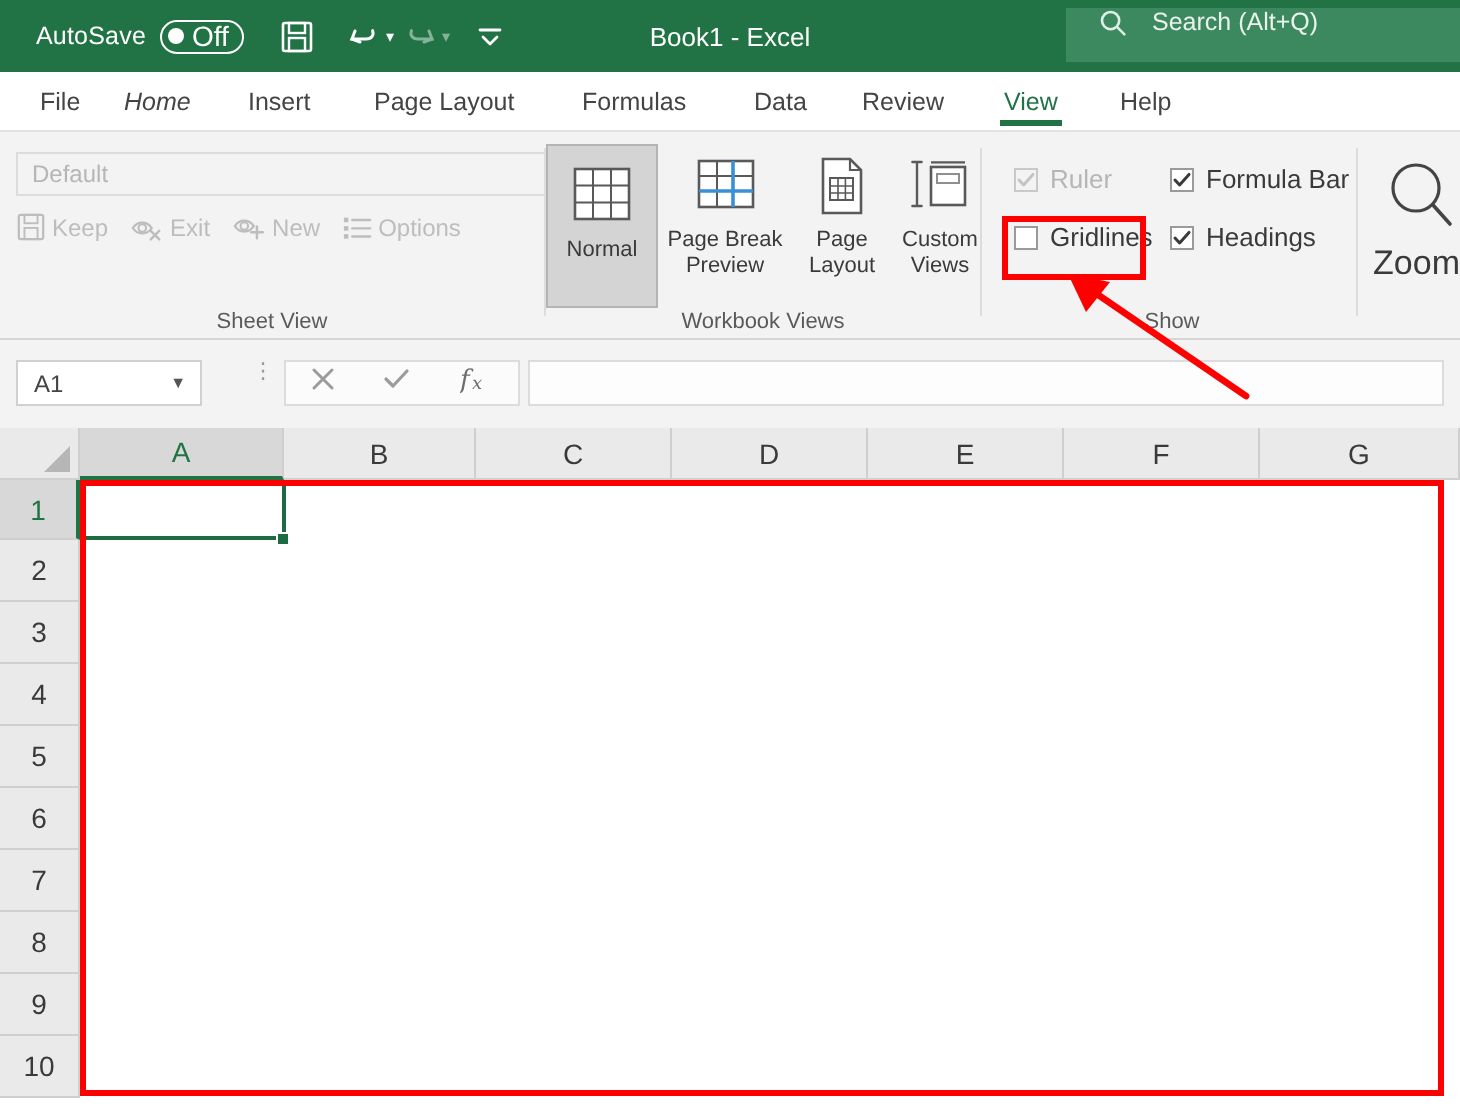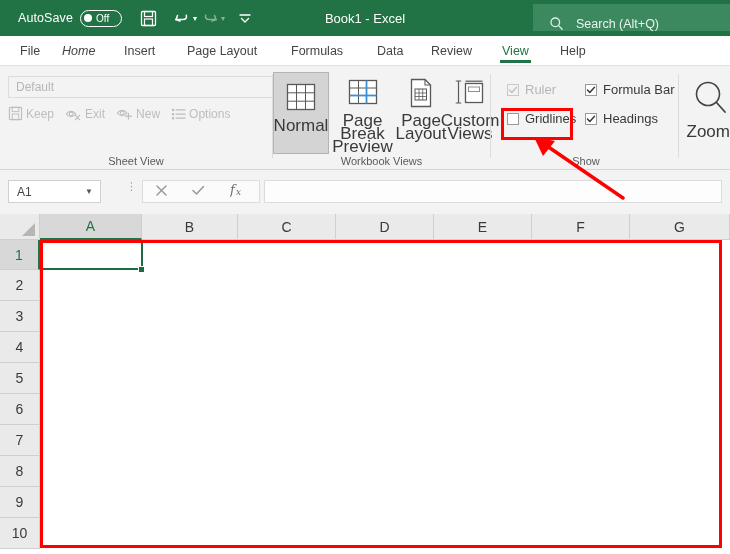--- a/index.html
+++ b/index.html
@@ -18,38 +18,38 @@
     display: flex; align-items: center;
   }
   .autosave-wrap { display:flex; align-items:center; margin-left:18px; }
   .autosave-label { color:#ffffff; font-size:12.5px; letter-spacing:.1px; }
   .toggle {
     margin-left:7px; width:42px; height:17px; border-radius:9px;
     border:1.4px solid #ffffff; display:flex; align-items:center;
     padding:0 3px; background:transparent;
   }
   .toggle .knob { width:8px;height:8px;border-radius:50%;background:#ffffff; }
-  .toggle .offtxt { color:#ffffff; font-size:10px; margin-left:4px; }
+  .toggle .offtxt { color:#ffffff; font-size:14px; margin-left:4px; }
 
   .tb-icon { color:#ffffff; display:flex; align-items:center; justify-content:center; }
   .tb-save { margin-left:18px; }
   .tb-undo { margin-left:16px; }
   .tb-redo { margin-left:4px; opacity:.45; }
   .tb-more { margin-left:12px; }
   .caret { font-size:8px; color:#ffffff; margin-left:2px; }
   .caret.dim { opacity:.45; }
 
   .doc-title {
     position:absolute; left:0; right:0; top:0; height:36px;
     display:flex; align-items:center; justify-content:center;
     color:#ffffff; font-size:13px; pointer-events:none;
   }
   .searchbox {
     position:absolute; left:533px; top:4px; width:197px; height:27px;
-    background:#3c8960; display:flex; align-items:flex-end;
+    background:#3c8960; display:flex; align-items:flex-start;
   }
   .searchbox .sicon { margin-left:16px; display:flex; }
   .searchbox .stext { color:#e9f3ec; font-size:12.5px; margin-left:12px; }
 
   
   .tabstrip {
     position:absolute; left:0; top:36px; width:730px; height:30px;
     background:#ffffff; border-bottom:1px solid #e2e2e2;
     display:flex; align-items:center;
   }
@@ -86,21 +86,21 @@
   .sv-combo span { margin-left:7px; }
   .sv-combo .cv { position:absolute; right:7px; font-size:9px; color:#c0c0c0; }
   .svbtns { position:absolute; left:8px; top:40px; display:flex; align-items:center; }
   .svbtn { display:flex; align-items:center; color:#bdbdbd; font-size:12px; margin-right:11px; }
   .svbtn .bi { margin-right:3px; display:flex; align-items:center; }
 
   
   .wvbtn {
     position:absolute; top:6px; width:auto;
     display:flex; flex-direction:column; align-items:center;
-    font-size:17px; color:#3a3a3a; line-height:13px; text-align:center;
+    font-size:11px; color:#3a3a3a; line-height:13px; text-align:center;
   }
   .wvbtn .ic { height:42px; display:flex; align-items:center; justify-content:center; }
   .wvbtn.sel {
     background:#d4d4d4; border:1px solid #b4b4b4;
   }
 
   
   .chkrow { position:absolute; display:flex; align-items:center; font-size:13px; }
   .cbox {
     width:12px; height:12px; border:1px solid #9a9a9a; background:#ffffff;

